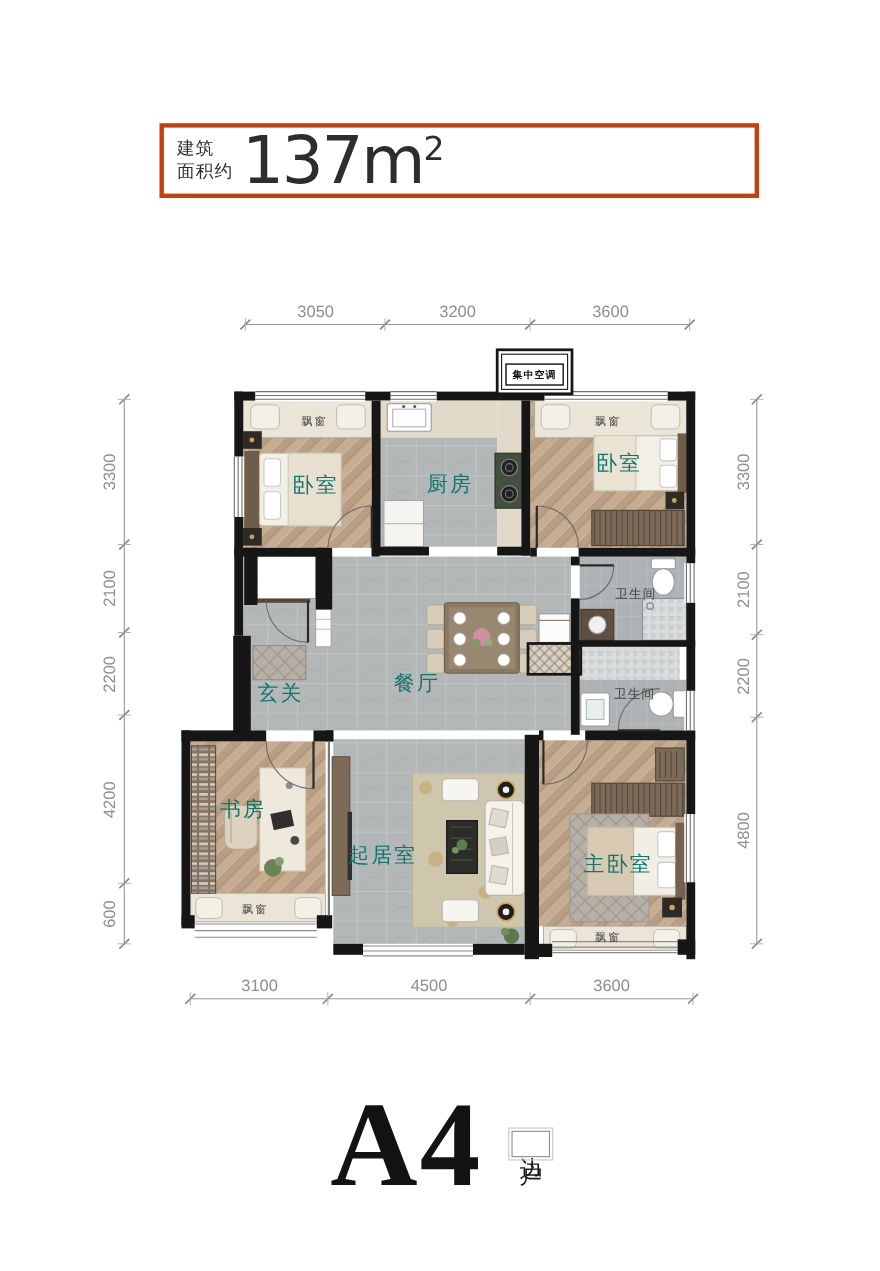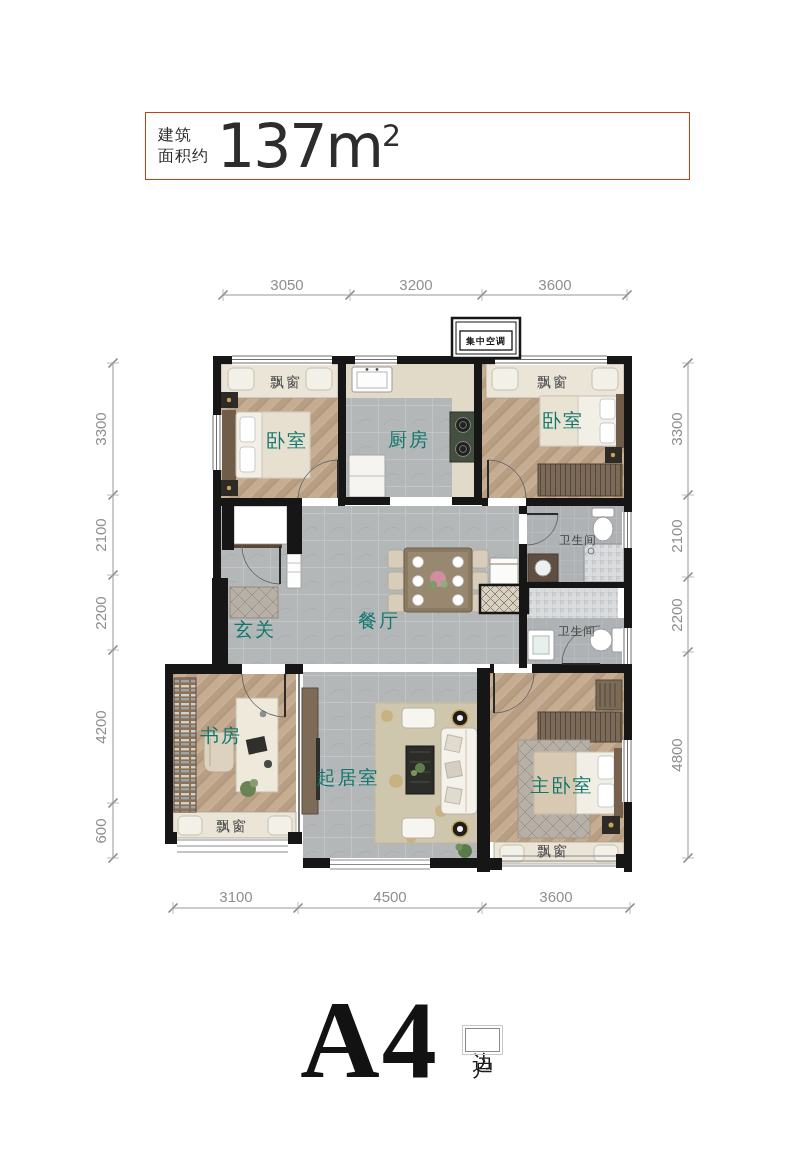--- a/index.html
+++ b/index.html
@@ -1,29 +1,29 @@
 <!DOCTYPE html>
 <html><head>
 <meta charset="utf-8">
 <style>
   html,body{margin:0;padding:0;background:#ffffff;}
   .page{position:relative;width:800px;height:1155px;background:#fff;overflow:hidden;
         font-family:"DejaVu Sans","Liberation Sans",sans-serif;}
   
-  .hdr{position:absolute;left:145px;top:112px;width:545px;height:68px;border:1px solid #c2410c;
+  .hdr{position:absolute;left:145px;top:112px;width:545px;height:68px;border:4px solid #c2410c;
        display:flex;align-items:center;box-sizing:border-box;padding-left:12px;color:#2d2d2d;}
   .hdr-pref{font-size:16px;line-height:1.3;letter-spacing:1px;margin-right:8px;}
   .hdr-num{font-size:60px;line-height:1;letter-spacing:-2px;}
   .hdr-num sup{font-size:30px;letter-spacing:0;}
   .hdr-layout{font-size:43px;line-height:1;letter-spacing:3px;margin-left:26px;}
   
   .pl{position:absolute;transform:translate(-50%,-50%);white-space:nowrap;color:#0f766e;
       font-size:19px;letter-spacing:2px;}
   .pl.sm{font-size:11.5px;letter-spacing:1px;color:#424242;}
-  .pl.bay{font-size:14px;letter-spacing:2px;color:#4a4a4a;}
+  .pl.bay{font-size:10px;letter-spacing:2px;color:#4a4a4a;}
   .pl.hvac{font-size:9px;letter-spacing:1px;color:#111;font-weight:bold;}
   .dim{position:absolute;transform:translate(-50%,-50%);color:#8f8f8f;font-size:15px;
        font-family:"Liberation Sans","DejaVu Sans",sans-serif;white-space:nowrap;}
   .dim.rot{transform:translate(-50%,-50%) rotate(-90deg);}
   
   .footer{position:absolute;left:0;top:985px;width:800px;display:flex;justify-content:center;
           align-items:center;gap:26px;}
   .unit-name{font-family:"Liberation Serif","DejaVu Serif",serif;font-weight:bold;
              font-size:110px;line-height:1;color:#121212;letter-spacing:2px;}
   .unit-tag{border:1px solid #8a8a8a;outline:1px solid #c9c9c9;outline-offset:2px;

